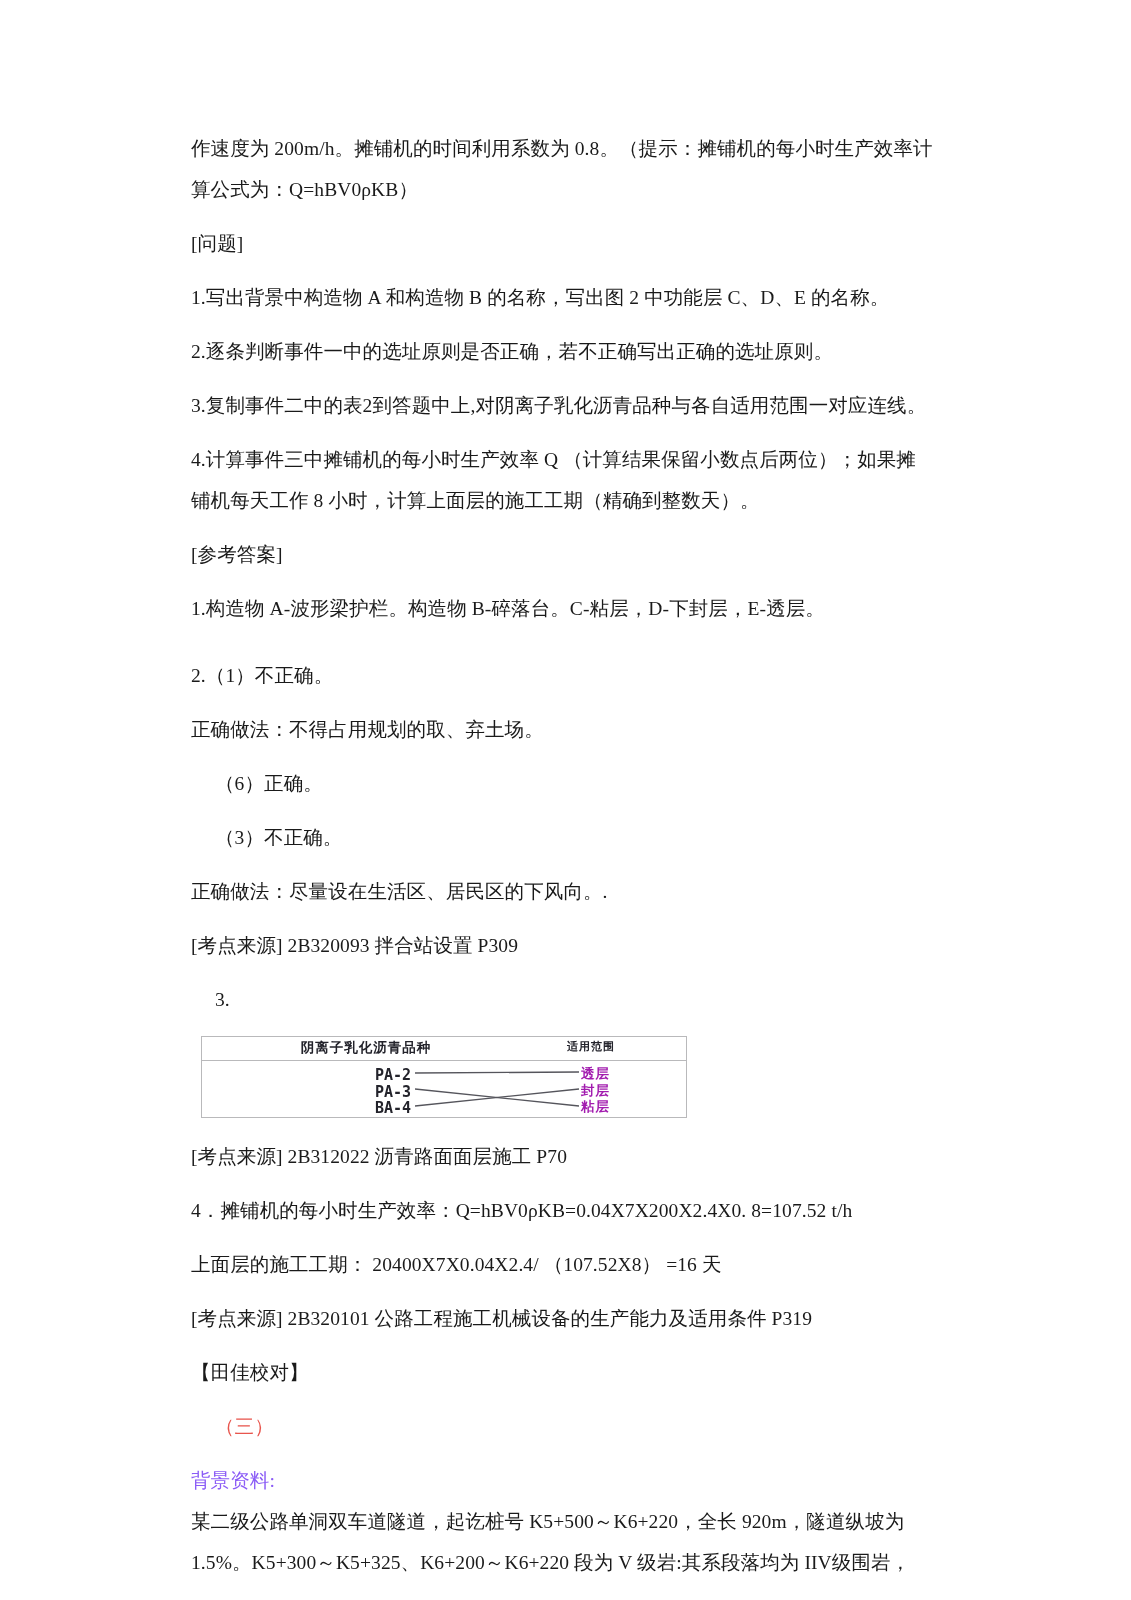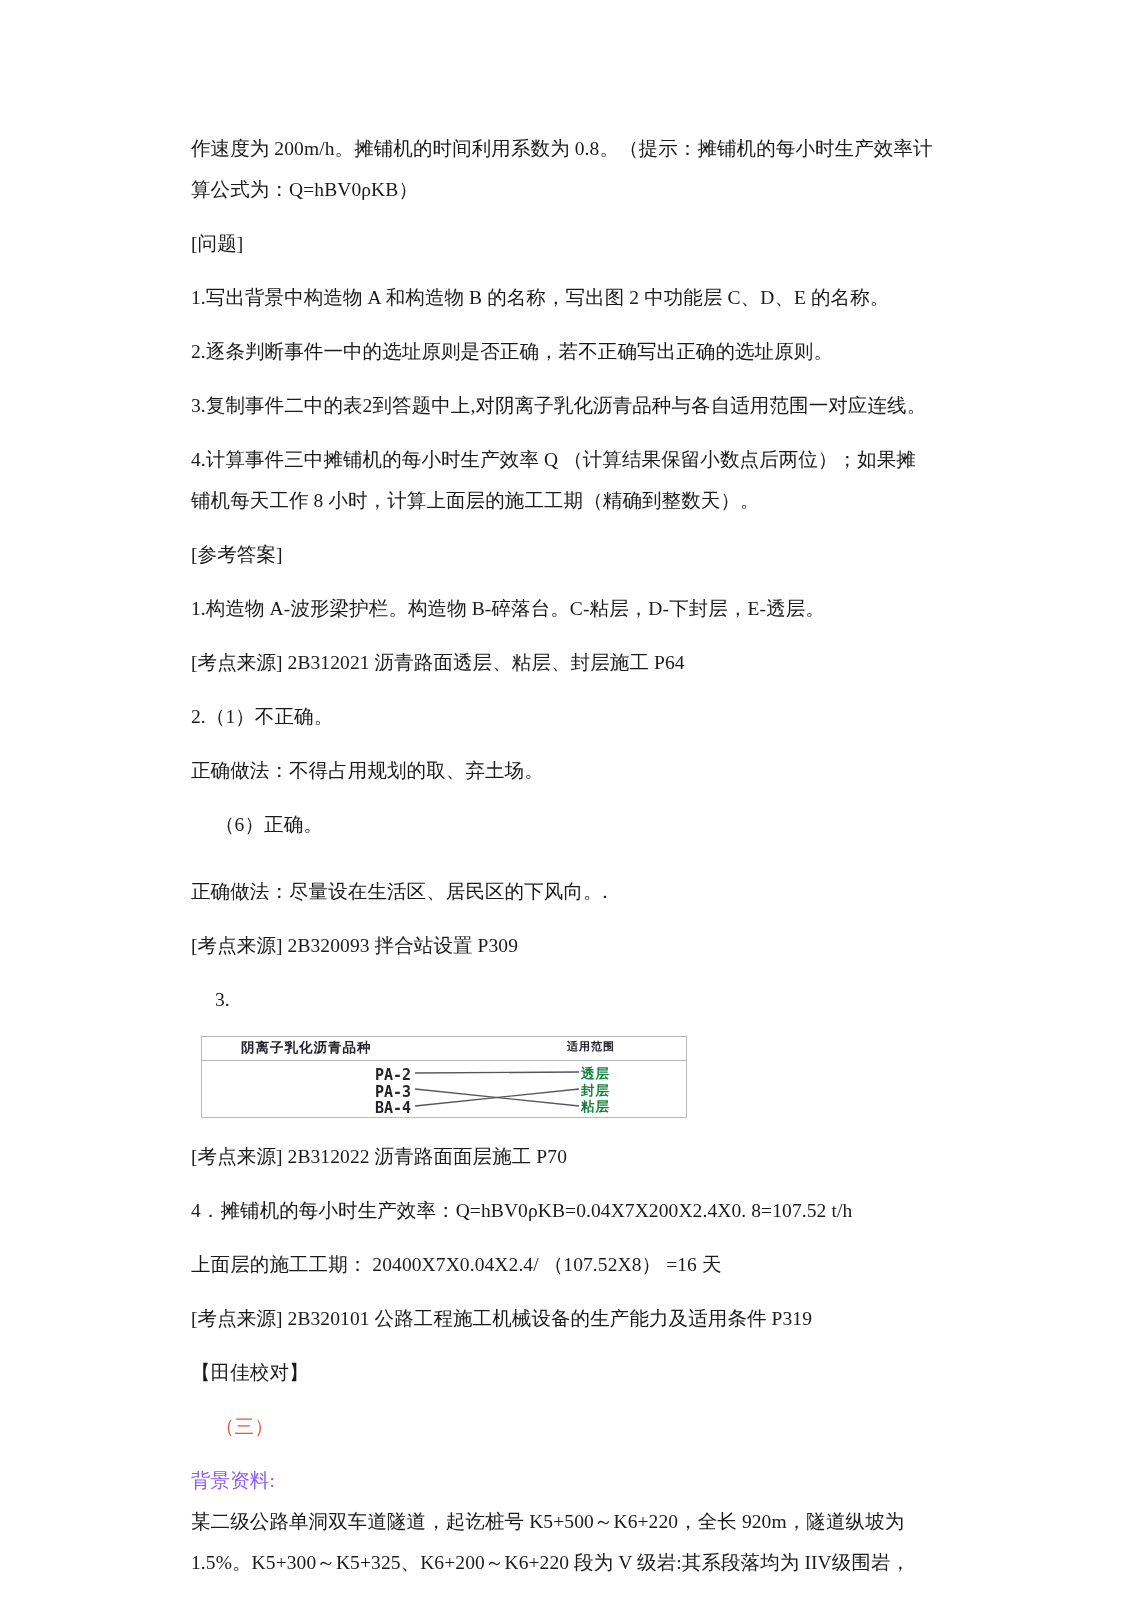--- a/index.html
+++ b/index.html
@@ -64,20 +64,21 @@
     left: 0; top: 0;
     width: 100%;
     height: 24px;
     border-bottom: 1px solid #b9b9bb;
     box-sizing: border-box;
   }
   .fig-head-left {
     position: absolute;
     left: 40px; top: 3px;
     width: 250px;
+    text-align: center;
     font-family: "DejaVu Sans", sans-serif;
     font-size: 13.5px;
     font-weight: 700;
     color: #23232b;
     letter-spacing: 1px;
   }
   .fig-head-right {
     position: absolute;
     left: 320px; top: 3px;
     width: 140px;
@@ -96,21 +97,21 @@
     color: #23232b;
     letter-spacing: 0px;
     text-align: right;
     width: 60px;
   }
   .fig-right-label {
     position: absolute;
     font-family: "DejaVu Sans", sans-serif;
     font-size: 13.5px;
     font-weight: 700;
-    color: #15803d;
+    color: #a21caf;
     letter-spacing: 1px;
   }
   .fig-svg {
     position: absolute;
     left: 0; top: 0;
     width: 486px;
     height: 82px;
     pointer-events: none;
   }
 
@@ -142,32 +143,32 @@
     <p class="para">4.计算事件三中摊铺机的每小时生产效率 Q  （计算结果保留小数点后两位）；如果摊</p>
     <p class="para">铺机每天工作 8 小时，计算上面层的施工工期（精确到整数天）。</p>
 
     <div class="gap-sm"></div>
     <p class="para">[参考答案]</p>
 
     <div class="gap-sm"></div>
     <p class="para">1.构造物 A-波形梁护栏。构造物 B-碎落台。C-粘层，D-下封层，E-透层。</p>
 
     <div class="gap-sm"></div>
-    <p class="para">[考点来源] 2B312021 沥青路面透层、粘层、封层施工 P64</p>
 
     <div class="gap-sm"></div>
     <p class="para">2.（1）不正确。</p>
 
     <div class="gap-sm"></div>
     <p class="para">正确做法：不得占用规划的取、弃土场。</p>
 
     <div class="gap-sm"></div>
     <p class="para indent-1">（6）正确。</p>
 
     <div class="gap-sm"></div>
+    <p class="para indent-1">（3）不正确。</p>
 
     <div class="gap-sm"></div>
     <p class="para">正确做法：尽量设在生活区、居民区的下风向。.</p>
 
     <div class="gap-sm"></div>
     <p class="para">[考点来源] 2B320093 拌合站设置 P309</p>
 
     <div class="gap-sm"></div>
     <p class="para indent-1">3.</p>
 

